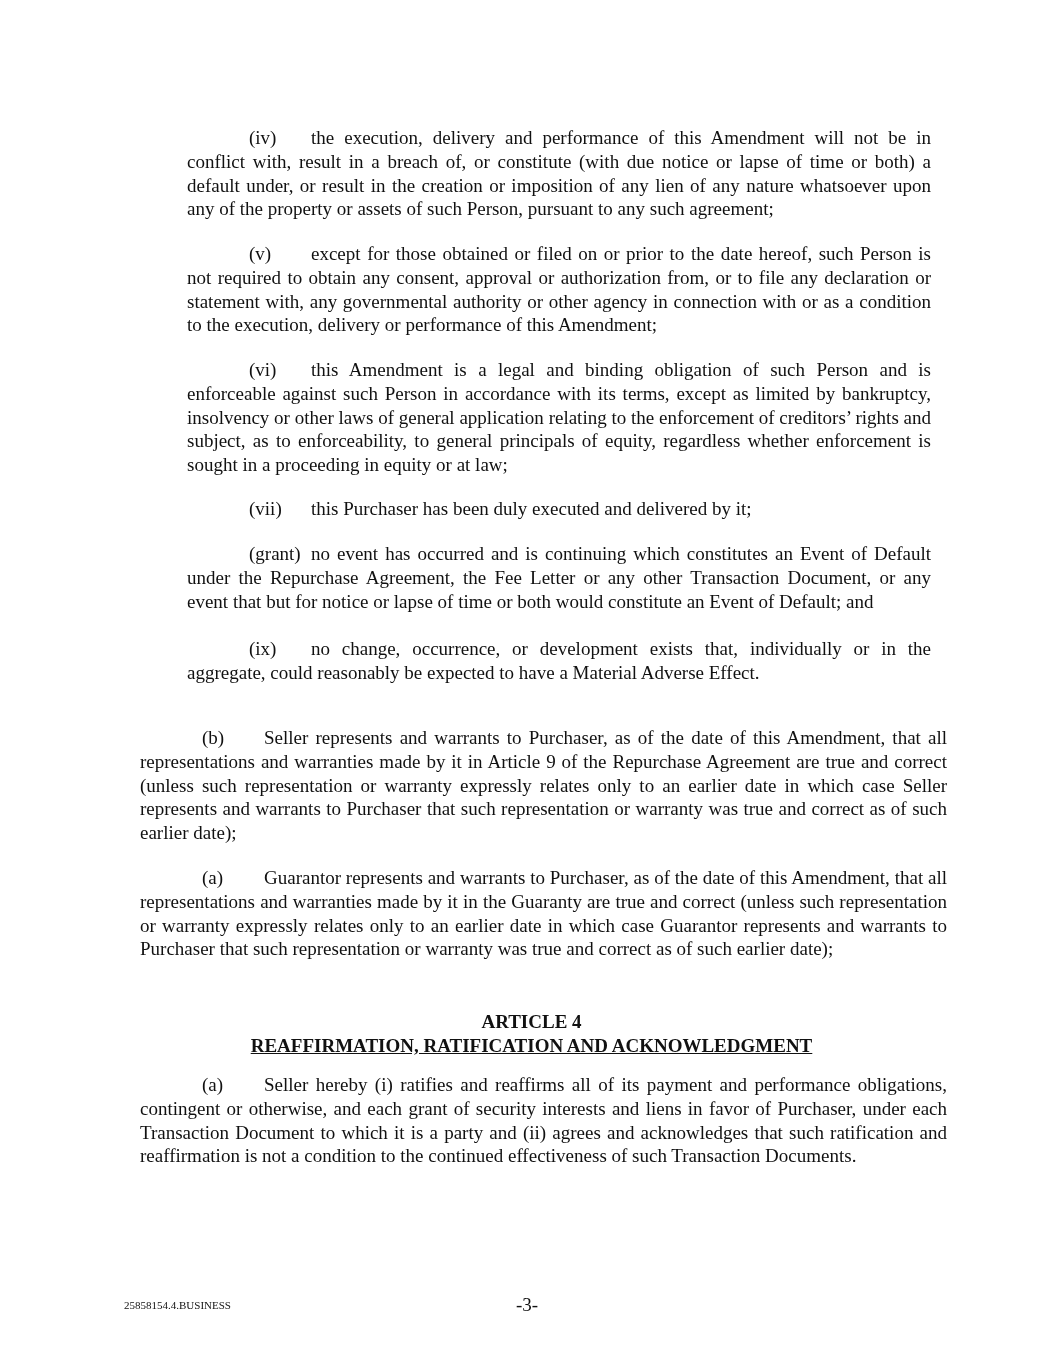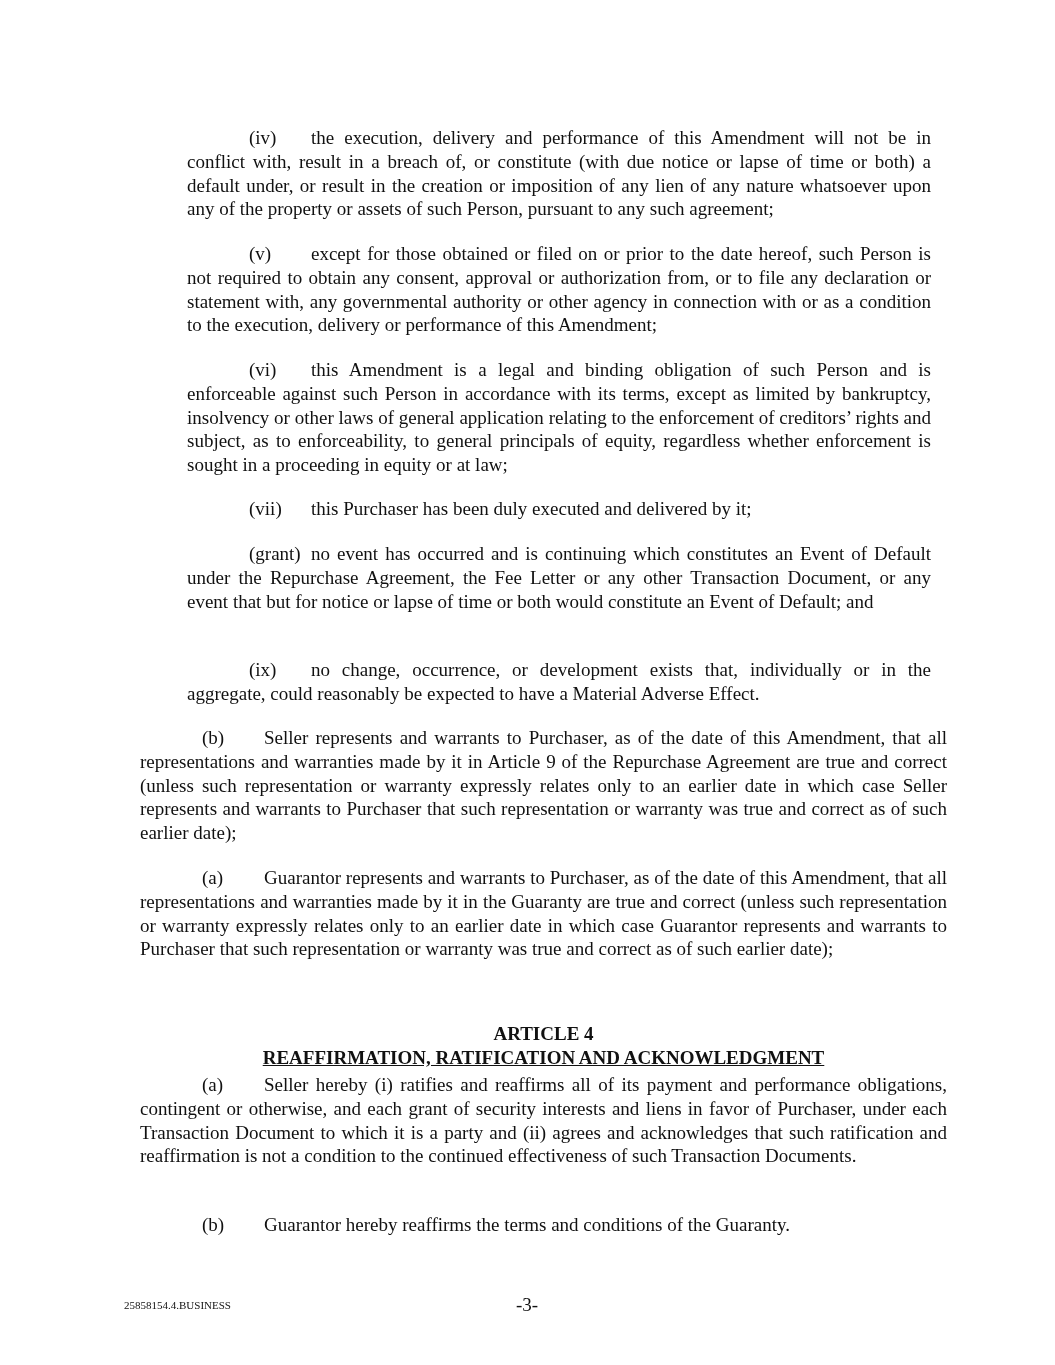--- a/index.html
+++ b/index.html
@@ -7,51 +7,50 @@
          font-family: "Liberation Serif", "DejaVu Serif", serif; color: #111; }
   .page { position: absolute; left: 0; top: 0; width: 1055px; height: 1365px; }
   .para { position: absolute; font-size: 19px; line-height: 23.8px; text-align: justify;
           text-align-last: left; margin: 0; }
   .sub { left: 187px; width: 744px; }
   .top { left: 140px; width: 807px; }
   .num { display: inline-block; }
   .sub .num { margin-left: 62px; width: 62px; }
   .top .num { margin-left: 62px; width: 62px; }
   .heading { position: absolute; left: 124px; width: 807px; text-align: center;
-             font-weight: bold; font-size: 19px; line-height: 24px; margin: 16px; }
+             font-weight: bold; font-size: 19px; line-height: 24px; margin: 4px; }
   .heading .u { text-decoration: underline; }
   .footer-id { position: absolute; left: 124px; top: 1299px; font-size: 11px; }
   .footer-page { position: absolute; left: 516px; top: 1294px; font-size: 19px; }
 </style>
 </head>
 <body>
 
 <div class="page">
 
   <p class="para sub" style="top:126px"><span class="num">(iv)</span><span>the execution, delivery and performance of this Amendment will not be in conflict with, result in a breach of, or constitute (with due notice or lapse of time or both) a default under, or result in the creation or imposition of any lien of any nature whatsoever upon any of the property or assets of such Person, pursuant to any such agreement;</span></p>
 
   <p class="para sub" style="top:242px"><span class="num">(v)</span><span>except for those obtained or filed on or prior to the date hereof, such Person is not required to obtain any consent, approval or authorization from, or to file any declaration or statement with, any governmental authority or other agency in connection with or as a condition to the execution, delivery or performance of this Amendment;</span></p>
 
   <p class="para sub" style="top:358px"><span class="num">(vi)</span><span>this Amendment is a legal and binding obligation of such Person and is enforceable against such Person in accordance with its terms, except as limited by bankruptcy, insolvency or other laws of general application relating to the enforcement of creditors’ rights and subject, as to enforceability, to general principals of equity, regardless whether enforcement is sought in a proceeding in equity or at law;</span></p>
 
   <p class="para sub" style="top:497px"><span class="num">(vii)</span><span>this Purchaser has been duly executed and delivered by it;</span></p>
 
   <p class="para sub" style="top:542px"><span class="num">(grant)</span><span>no event has occurred and is continuing which constitutes an Event of Default under the Repurchase Agreement, the Fee Letter or any other Transaction Document, or any event that but for notice or lapse of time or both would constitute an Event of Default; and</span></p>
 
-  <p class="para sub" style="top:658px"><span class="num">(ix)</span><span>no change, occurrence, or development exists that, individually or in the aggregate, could reasonably be expected to have a Material Adverse Effect.</span></p>
+  <p class="para sub" style="top:637px"><span class="num">(ix)</span><span>no change, occurrence, or development exists that, individually or in the aggregate, could reasonably be expected to have a Material Adverse Effect.</span></p>
 
   <p class="para top" style="top:726px"><span class="num">(b)</span><span>Seller represents and warrants to Purchaser, as of the date of this Amendment, that all representations and warranties made by it in Article 9 of the Repurchase Agreement are true and correct (unless such representation or warranty expressly relates only to an earlier date in which case Seller represents and warrants to Purchaser that such representation or warranty was true and correct as of such earlier date);</span></p>
 
   <p class="para top" style="top:866px"><span class="num">(a)</span><span>Guarantor represents and warrants to Purchaser, as of the date of this Amendment, that all representations and warranties made by it in the Guaranty are true and correct (unless such representation or warranty expressly relates only to an earlier date in which case Guarantor represents and warrants to Purchaser that such representation or warranty was true and correct as of such earlier date);</span></p>
 
   <div class="heading" style="top:1006px">
     <div>ARTICLE 4</div>
     <div><span class="u">REAFFIRMATION, RATIFICATION AND ACKNOWLEDGMENT</span></div>
   </div>
 
   <p class="para top" style="top:1073px"><span class="num">(a)</span><span>Seller hereby (i) ratifies and reaffirms all of its payment and performance obligations, contingent or otherwise, and each grant of security interests and liens in favor of Purchaser, under each Transaction Document to which it is a party and (ii) agrees and acknowledges that such ratification and reaffirmation is not a condition to the continued effectiveness of such Transaction Documents.</span></p>
 
-  <p class="para top" style="top:1213px"><span class="num">(b)</span><span>Guarantor hereby reaffirms the terms and conditions of the Guaranty.</span></p>
 
   <div class="footer-id">25858154.4.BUSINESS</div>
   <div class="footer-page">-3-</div>
 
 </div>
 
 </body></html>

